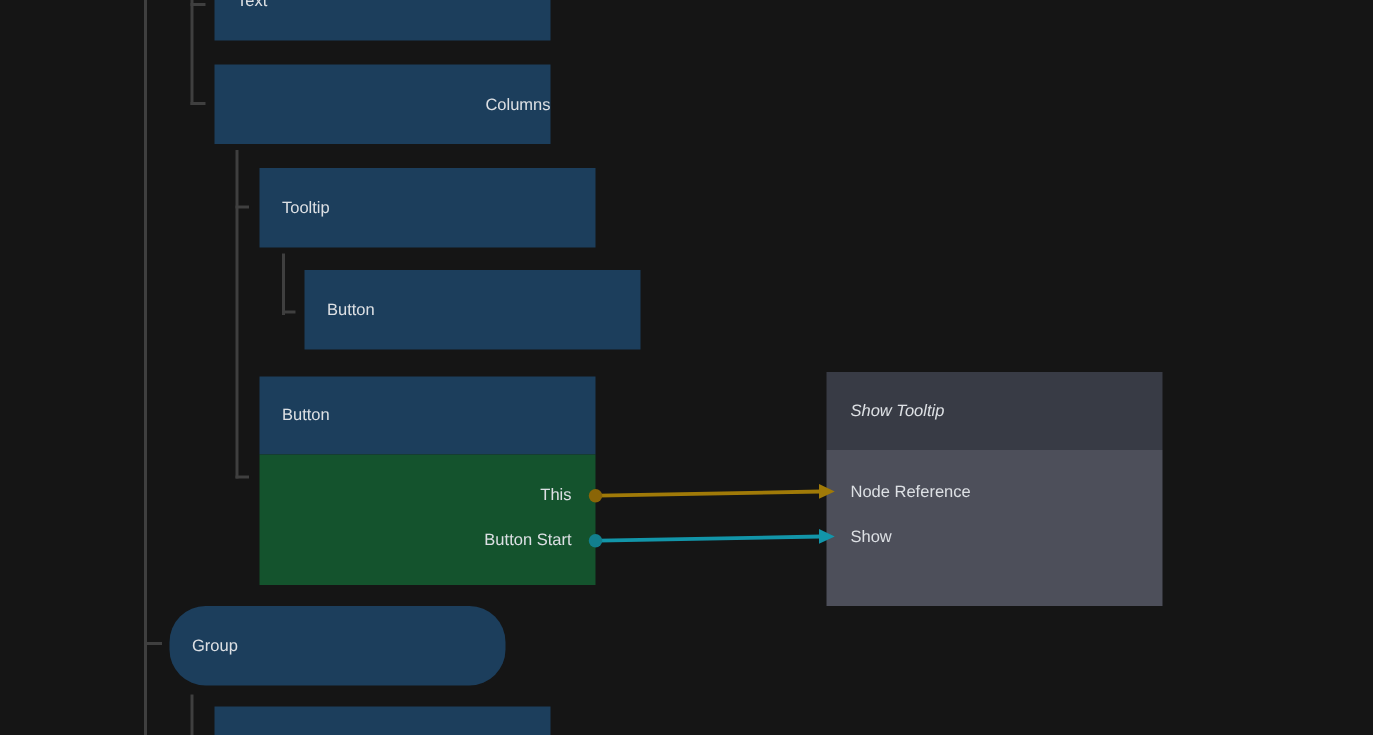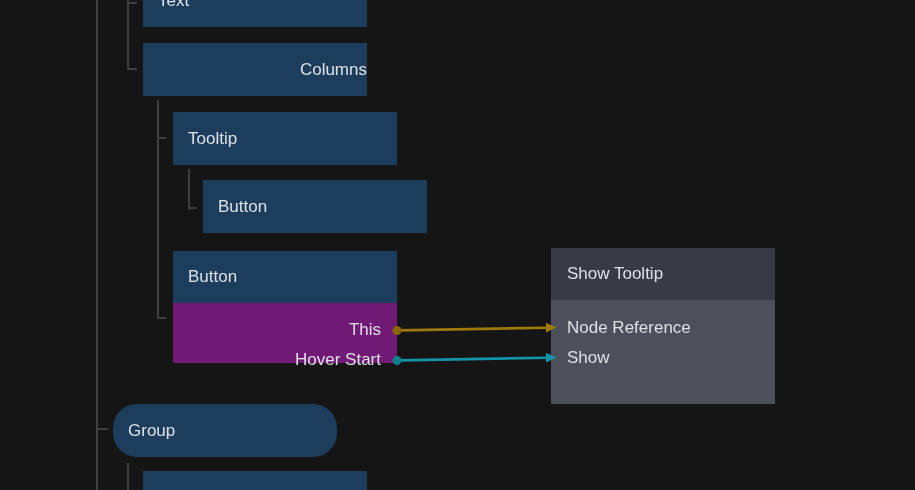--- a/index.html
+++ b/index.html
@@ -7,21 +7,21 @@
     padding: 0;
     background: #151515;
   }
   .canvas {
     position: relative;
     width: 915px;
     height: 490px;
     background: #151515;
     overflow: hidden;
     font-family: "Liberation Sans", sans-serif;
-    font-size: 17px;
+    font-size: 11px;
     color: #dde0e4;
   }
   
   .tline-v {
     position: absolute;
     width: 2px;
     background: #3f3f3f;
   }
   .tline-h {
     position: absolute;
@@ -46,42 +46,43 @@
   }
   .node-expanded .hdr {
     height: 52px;
     background: #1c3e5c;
     display: flex;
     align-items: center;
     padding-left: 15px;
     box-sizing: border-box;
   }
   .node-expanded .body-out {
-    height: 60px;
-    background: #701a75;
+    height: 87px;
+    background: #14532d;
     box-sizing: border-box;
     padding: 12px 16px 0 0;
     text-align: right;
   }
   .port-row {
     line-height: 30px;
     height: 30px;
   }
   
   .action-node {
     position: absolute;
     width: 224px;
   }
   .action-node .hdr {
     height: 52px;
     background: #383b45;
     display: flex;
     align-items: center;
     padding-left: 16px;
     box-sizing: border-box;
+    font-style: italic;
   }
   .action-node .body-in {
     height: 104px;
     background: #4d4f5a;
     box-sizing: border-box;
     padding: 13px 0 0 16px;
     text-align: left;
   }
   .wires {
     position: absolute;
@@ -124,21 +125,21 @@
   <div class="node" style="left:203px; top:180px;">
     <span>Button</span>
   </div>
 
   <div class="node-expanded" style="left:173px; top:251px;">
     <div class="hdr">
       <span>Button</span>
     </div>
     <div class="body-out">
       <div class="port-row">This</div>
-      <div class="port-row">Hover Start</div>
+      <div class="port-row">Button Start</div>
     </div>
   </div>
 
   <div class="action-node" style="left:551px; top:248px;">
     <div class="hdr">
       <span>Show Tooltip</span>
     </div>
     <div class="body-in">
       <div class="port-row">Node Reference</div>
       <div class="port-row">Show</div>

